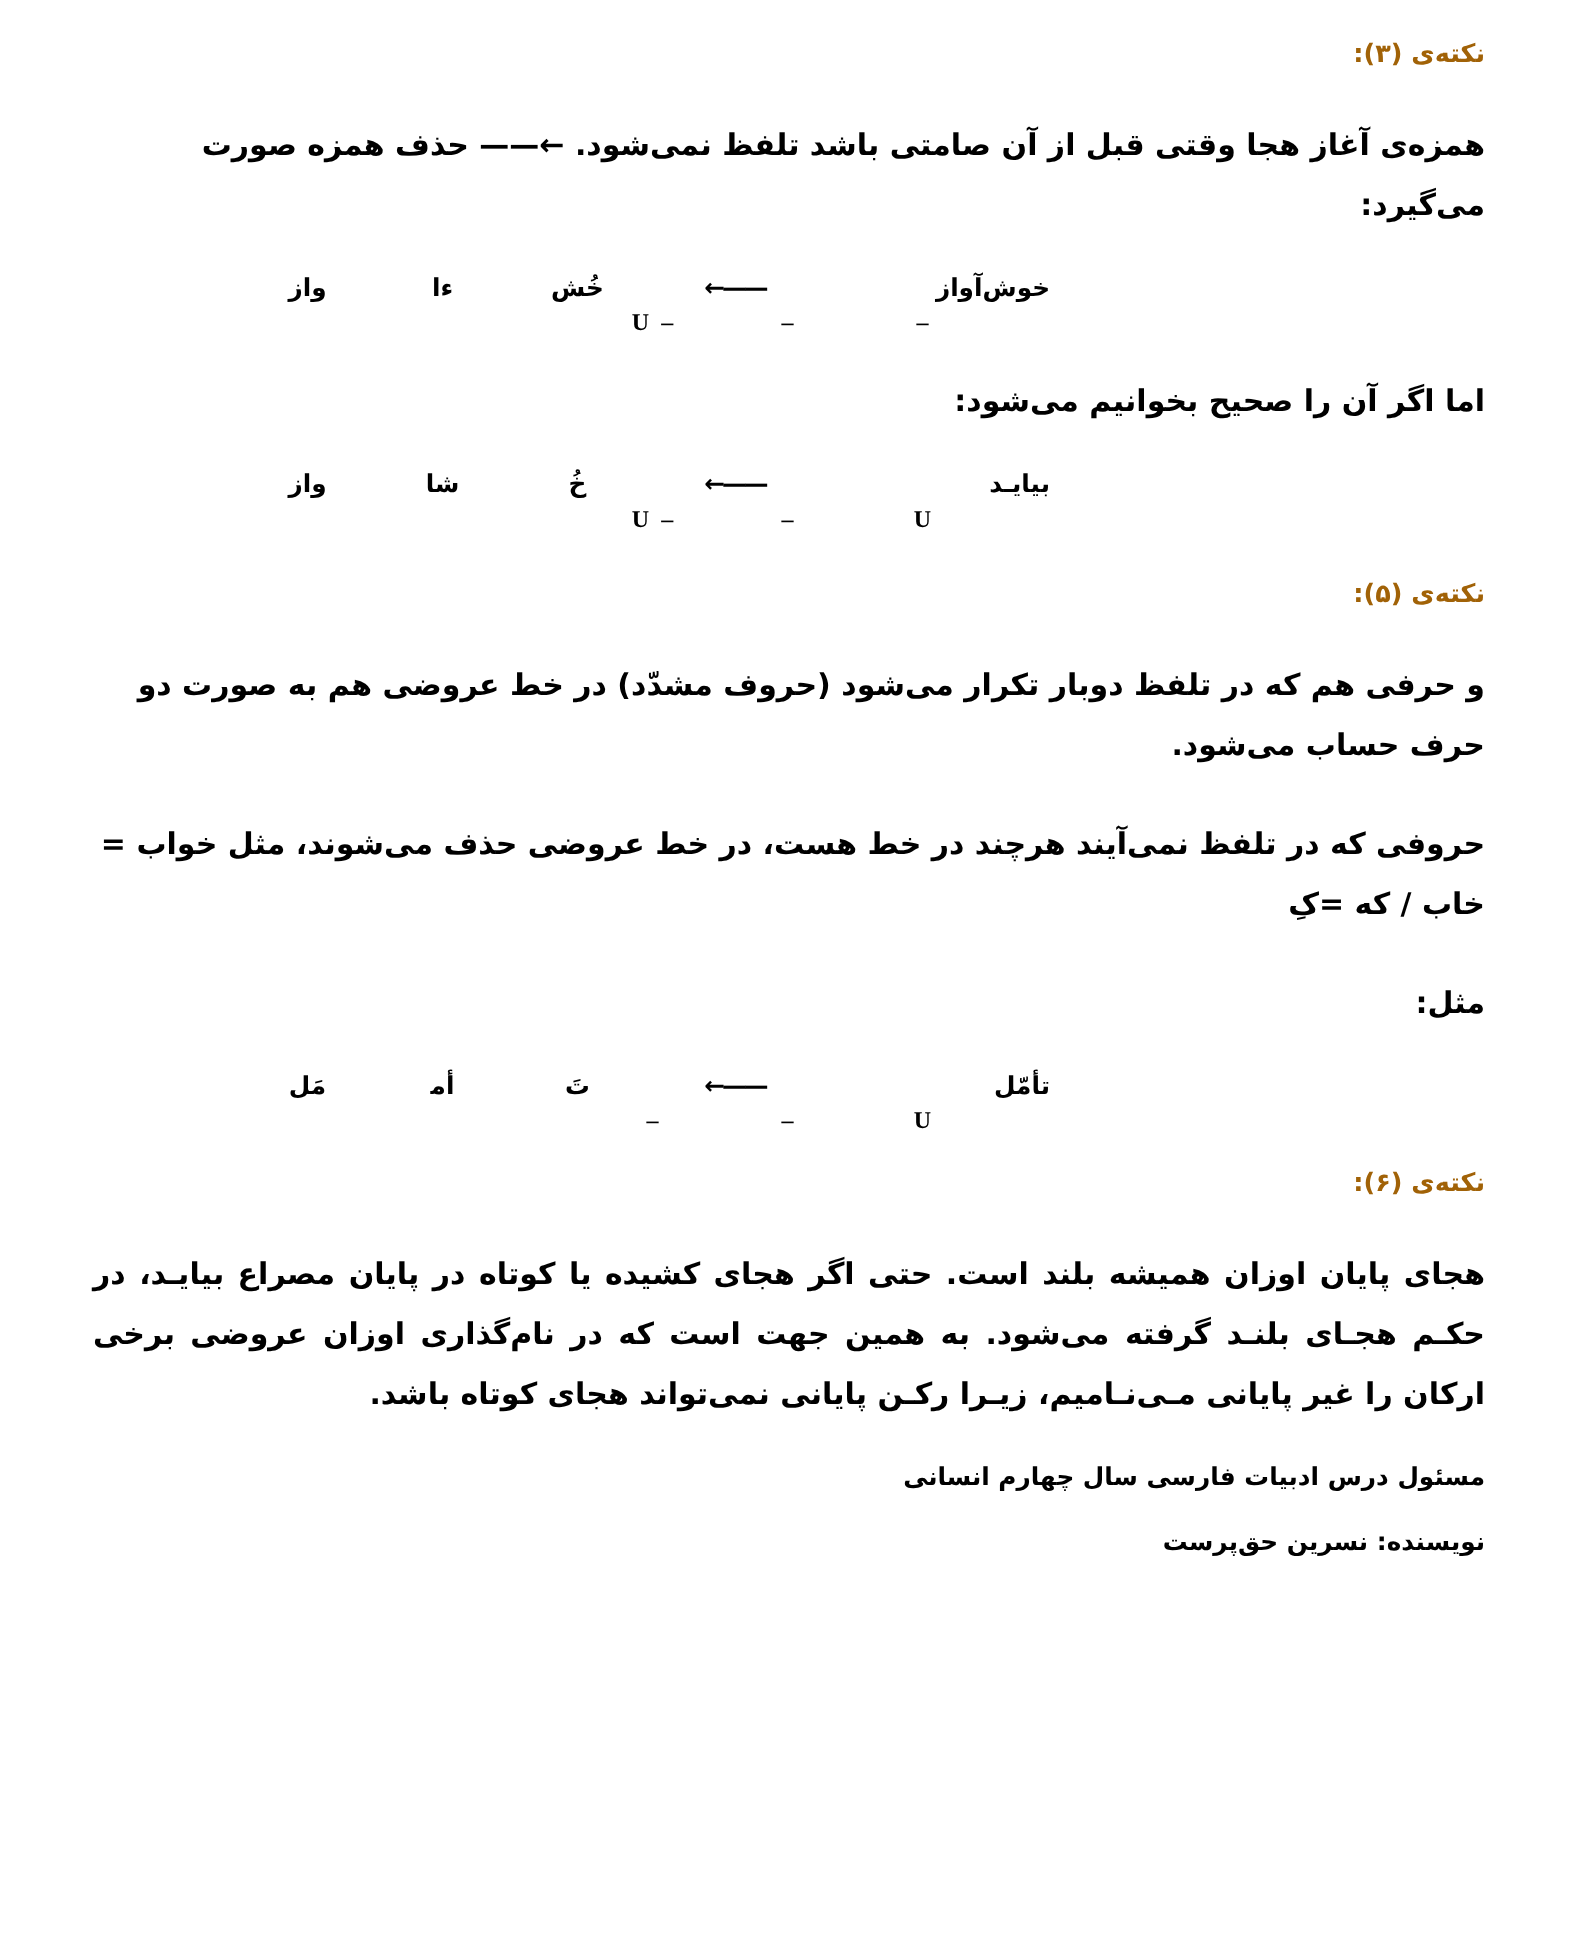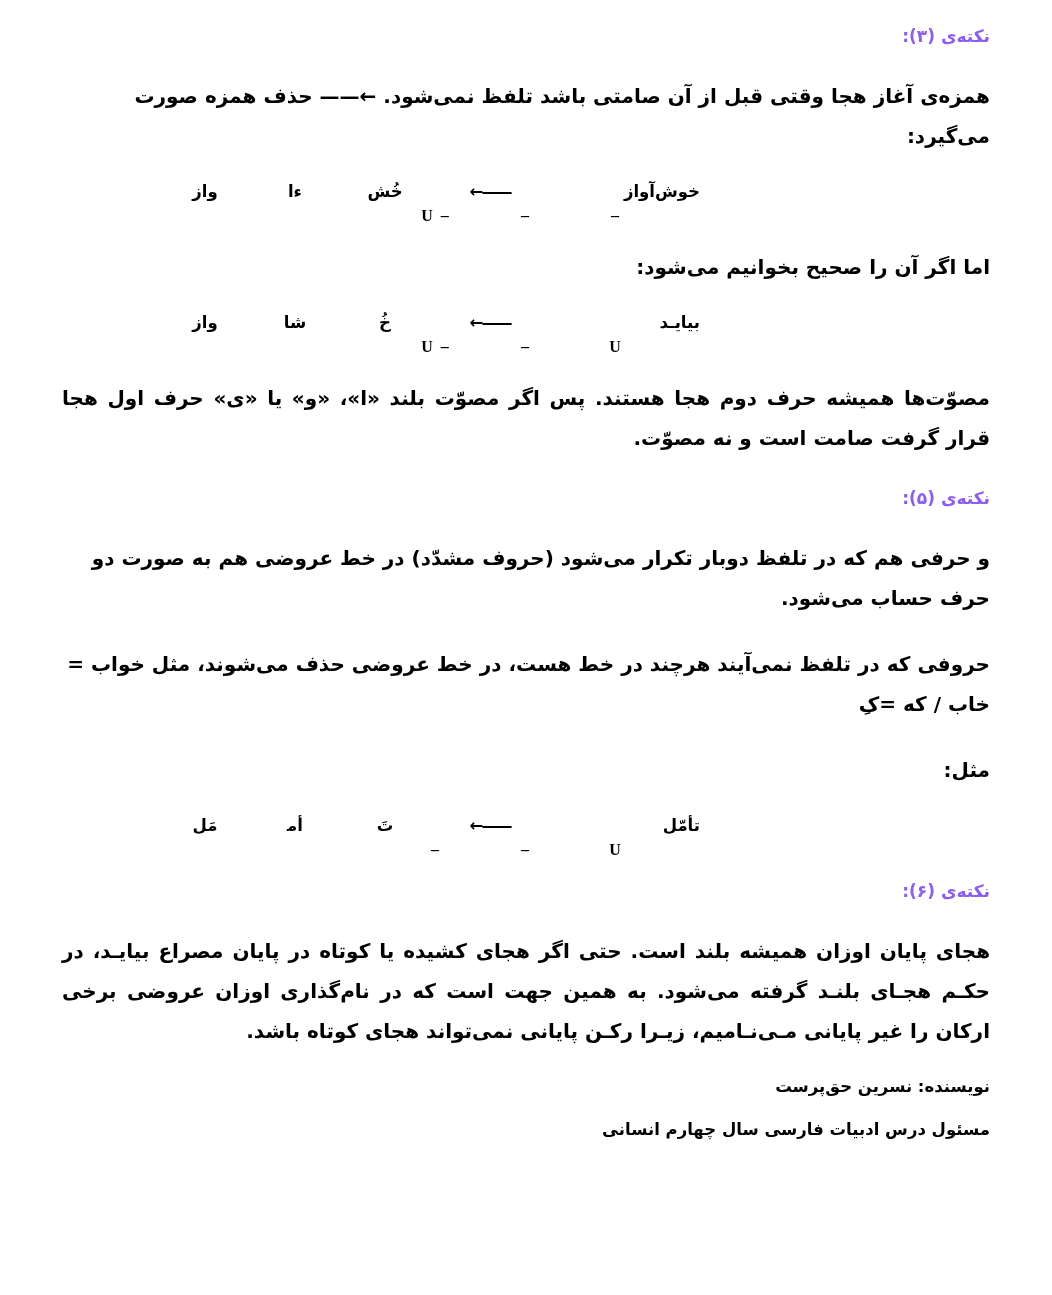--- a/index.html
+++ b/index.html
@@ -15,21 +15,21 @@
     direction: rtl;
   }
   .page {
     width: 1052px;
     min-height: 1295px;
     box-sizing: border-box;
     padding: 26px 62px 20px 62px;
     position: relative;
   }
   .heading {
-    color: #8b5cf6;
+    color: #a16207;
     font-weight: bold;
     font-size: 17px;
     text-align: right;
     margin: 0 0 30px 0;
     direction: rtl;
   }
   .heading.spaced-top {
     margin-top: 30px;
   }
   .para {
@@ -127,21 +127,20 @@
     </div>
     <div class="scan-row symbols">
       <span class="sym-cell">U</span>
       <span class="sym-cell">–</span>
       <span class="sym-cell">– U</span>
     </div>
   </div>
 
 
 
-  <div class="para justify">مصوّت‌ها همیشه حرف دوم هجا هستند. پس اگر مصوّت بلند «ا»، «و» یا «ی» حرف اول هجا قرار گرفت صامت است و نه مصوّت.</div>
 
   <div class="heading spaced-top">نکته‌ی (۵):</div>
 
   <div class="para">و حرفی هم که در تلفظ دوبار تکرار می‌شود (حروف مشدّد) در خط عروضی هم به صورت دو حرف حساب می‌شود.</div>
 
   <div class="para">حروفی که در تلفظ نمی‌آیند هرچند در خط هست، در خط عروضی حذف می‌شوند، مثل خواب = خاب / که =کِ</div>
 
   <div class="para">مثل:</div>
 
   <div class="scansion">
@@ -156,16 +155,16 @@
       <span class="sym-cell">U</span>
       <span class="sym-cell">–</span>
       <span class="sym-cell">–</span>
     </div>
   </div>
 
   <div class="heading">نکته‌ی (۶):</div>
 
   <div class="para justify">هجای پایان اوزان همیشه بلند است. حتی اگر هجای کشیده یا کوتاه در پایان مصراع بیایـد، در حکـم هجـای بلنـد گرفته می‌شود. به همین جهت است که در نام‌گذاری اوزان عروضی برخی ارکان را غیر پایانی مـی‌نـامیم، زیـرا رکـن پایانی نمی‌تواند هجای کوتاه باشد.</div>
 
+  <div class="signature">مسئول درس ادبیات فارسی سال چهارم انسانی</div>
   <div class="signature">نویسنده: نسرین حق‌پرست</div>
-  <div class="signature">مسئول درس ادبیات فارسی سال چهارم انسانی</div>
 
 </div>
 
 </body></html>

